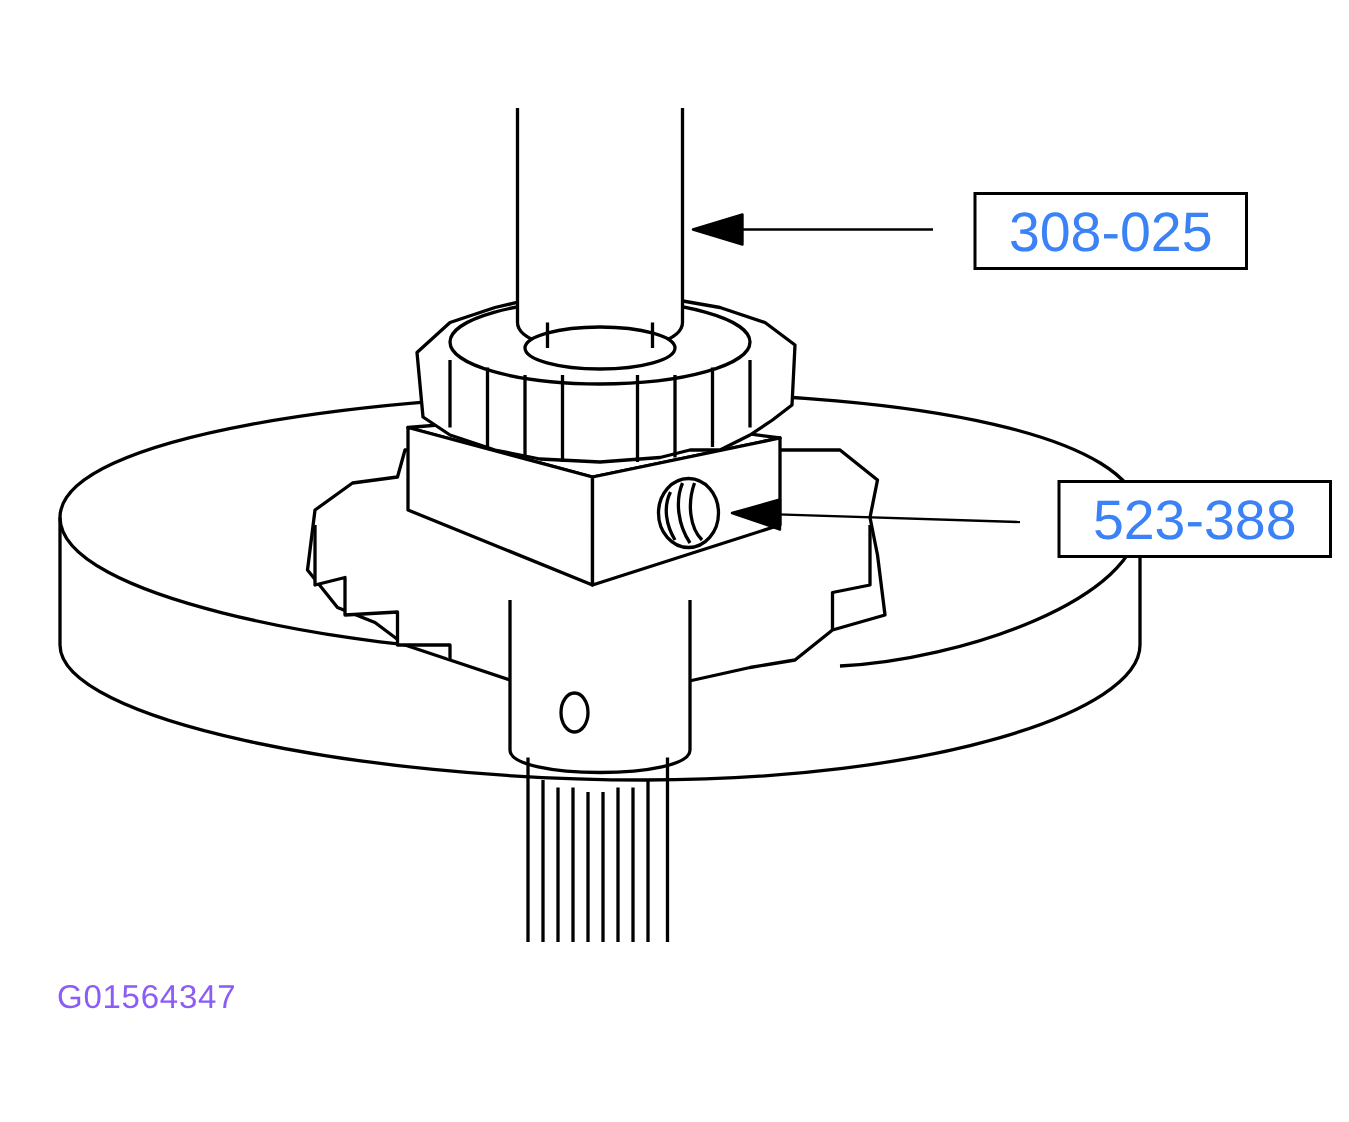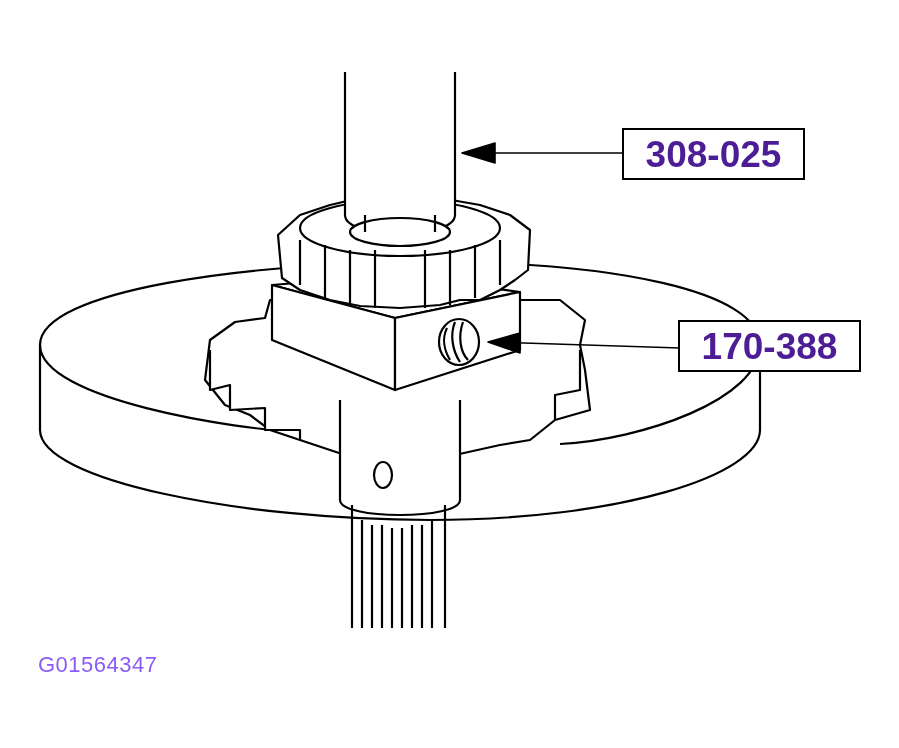--- a/index.html
+++ b/index.html
@@ -1,18 +1,18 @@
 <!DOCTYPE html>
 <html><head>
 <meta charset="utf-8">
 <style>
   html, body { margin:0; padding:0; background:#ffffff; }
   body { width:899px; height:748px; position:relative; overflow:hidden; font-family:"Liberation Sans", sans-serif; }
   svg.drawing { position:absolute; left:0; top:0; }
-  .callout { position:absolute; border:2px solid #000; background:#fff; font-weight:bold; font-size:37px; line-height:1; display:flex; align-items:center; justify-content:center; box-sizing:border-box; color:#4c1d95; }
+  .callout { position:absolute; border:2px solid #000; background:#fff; font-weight:normal; font-size:37px; line-height:1; display:flex; align-items:center; justify-content:center; box-sizing:border-box; color:#3b82f6;margin-left:27px; }
   .figid { position:absolute; left:38px; top:652px; font-size:22px; color:#8b5cf6; letter-spacing:0.5px; }
 </style>
 </head>
 <body>
 
 <svg class="drawing" width="899" height="748" viewBox="0 0 899 748" fill="none" stroke="#000" stroke-width="2.2" stroke-linejoin="round">
 
   <g>
     <path d="M40,345 C40,290 250,262 430,262 C610,262 760,290 760,345 L760,430 C760,475 620,520 430,520 C240,520 40,480 40,430 Z" fill="#fff"></path>
     <path d="M40,345 C40,400 240,430 300,432"></path>
@@ -57,16 +57,16 @@
     <polygon points="462,153 495,143 495,163" fill="#000"></polygon>
     <line x1="490" y1="342" x2="680" y2="348"></line>
     <polygon points="488,342 520,333 520,353" fill="#000"></polygon>
   </g>
 </svg>
 
 <div class="callout" style="left:622px; top:128px; width:183px; height:52px;">
   <span>308-025</span>
 </div>
 <div class="callout" style="left:678px; top:320px; width:183px; height:52px;">
-  <span>170-388</span>
+  <span>523-388</span>
 </div>
 
 <div class="figid">G01564347</div>
 
 </body></html>

